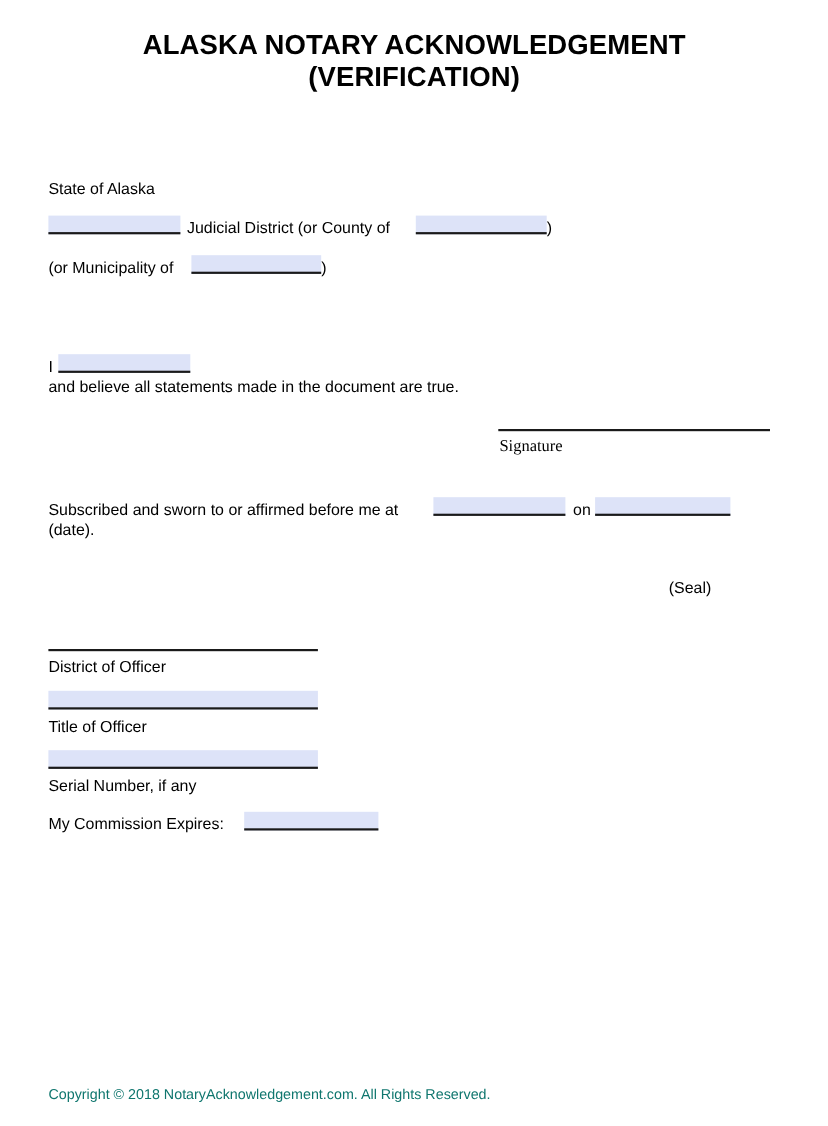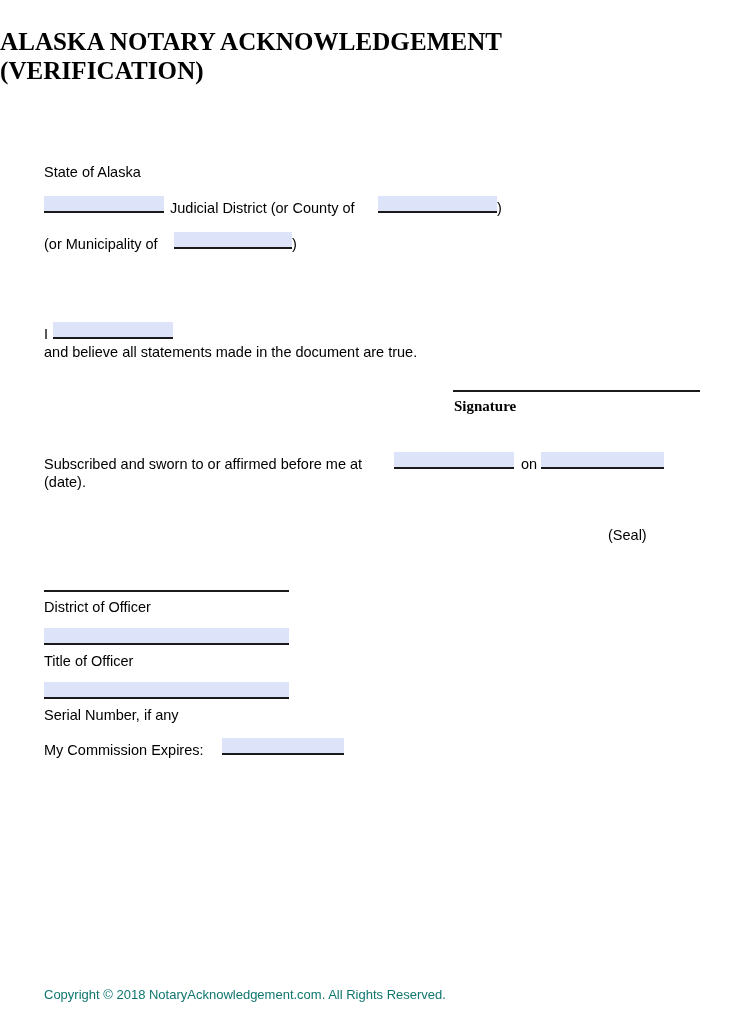--- a/index.html
+++ b/index.html
@@ -21,21 +21,21 @@
     overflow: hidden;
     box-sizing: border-box;
   }
 
   
   .title-block {
     position: absolute;
     left: 0;
     top: 27px;
     width: 753px;
-    font-family: Liberation Serif, serif;
+    text-align: center;
   }
   .title-line {
     font-size: 25px;
     font-weight: bold;
     letter-spacing: 0.1px;
     line-height: 29px;
     color: #000;
   }
 
   
@@ -103,21 +103,21 @@
 
   <div class="txt" style="left:44px; top:235px;">(or Municipality of</div>
   <div class="field" style="left:174px; top:232px; width:118px; height:17px;"></div>
   <div class="txt" style="left:292px; top:235px;">)</div>
 
   <div class="txt" style="left:44px; top:325px;">I</div>
   <div class="field" style="left:53px; top:322px; width:120px; height:17px;"></div>
   <div class="txt" style="left:44px; top:343px;text-align:right;">and believe all statements made in the document are true.</div>
 
   <div class="rule" style="left:453px; top:390px; width:247px;"></div>
-  <div class="serif-label" style="left:454px; top:397px;font-weight:bold;">Signature</div>
+  <div class="serif-label" style="left:454px; top:397px;">Signature</div>
 
   <div class="txt" style="left:44px; top:455px;">Subscribed and sworn to or affirmed before me at</div>
   <div class="field" style="left:394px; top:452px; width:120px; height:17px;"></div>
   <div class="txt" style="left:521px; top:455px;">on</div>
   <div class="field" style="left:541px; top:452px; width:123px; height:17px;"></div>
   <div class="txt" style="left:44px; top:473px;">(date).</div>
 
   <div class="txt" style="left:608px; top:526px;">(Seal)</div>
 
   <div class="rule" style="left:44px; top:590px; width:245px;"></div>

